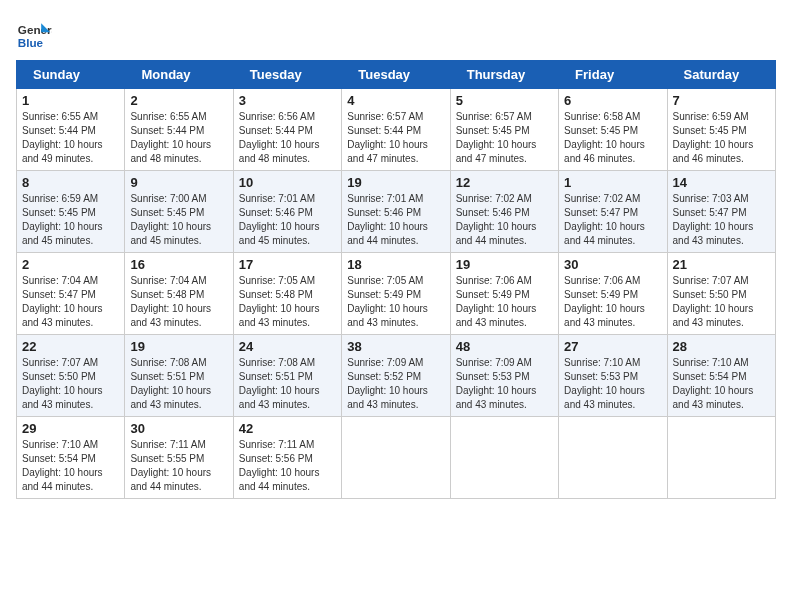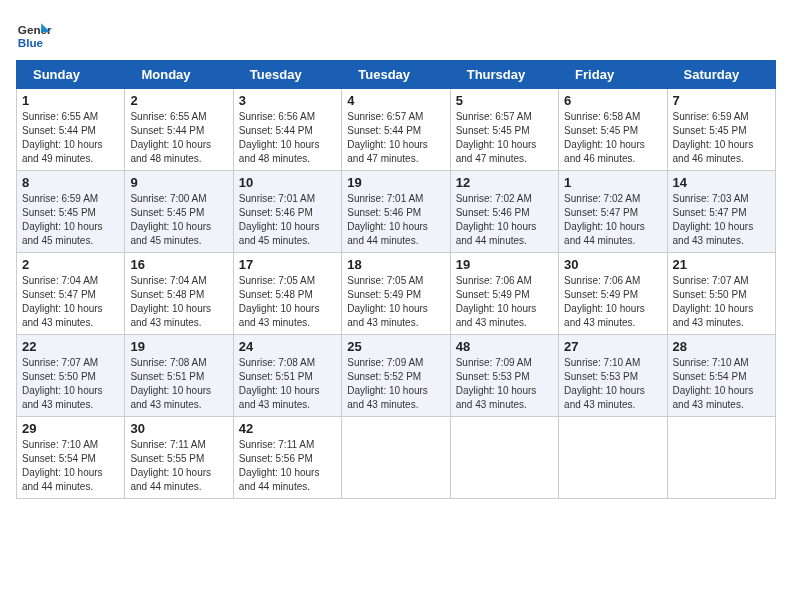--- a/index.html
+++ b/index.html
@@ -301,21 +301,21 @@
       </td>
         <td>
         <span class="day-number">24</span>
         <div class="day-info">
           Sunrise: 7:08 AM<br>
           Sunset: 5:51 PM<br>
           Daylight: 10 hours and 43 minutes.
         </div>
       </td>
         <td>
-        <span class="day-number">25</span>
+        <span class="day-number">38</span>
         <div class="day-info">
           Sunrise: 7:09 AM<br>
           Sunset: 5:52 PM<br>
           Daylight: 10 hours and 43 minutes.
         </div>
       </td>
         <td>
         <span class="day-number">48</span>
         <div class="day-info">
           Sunrise: 7:09 AM<br>

